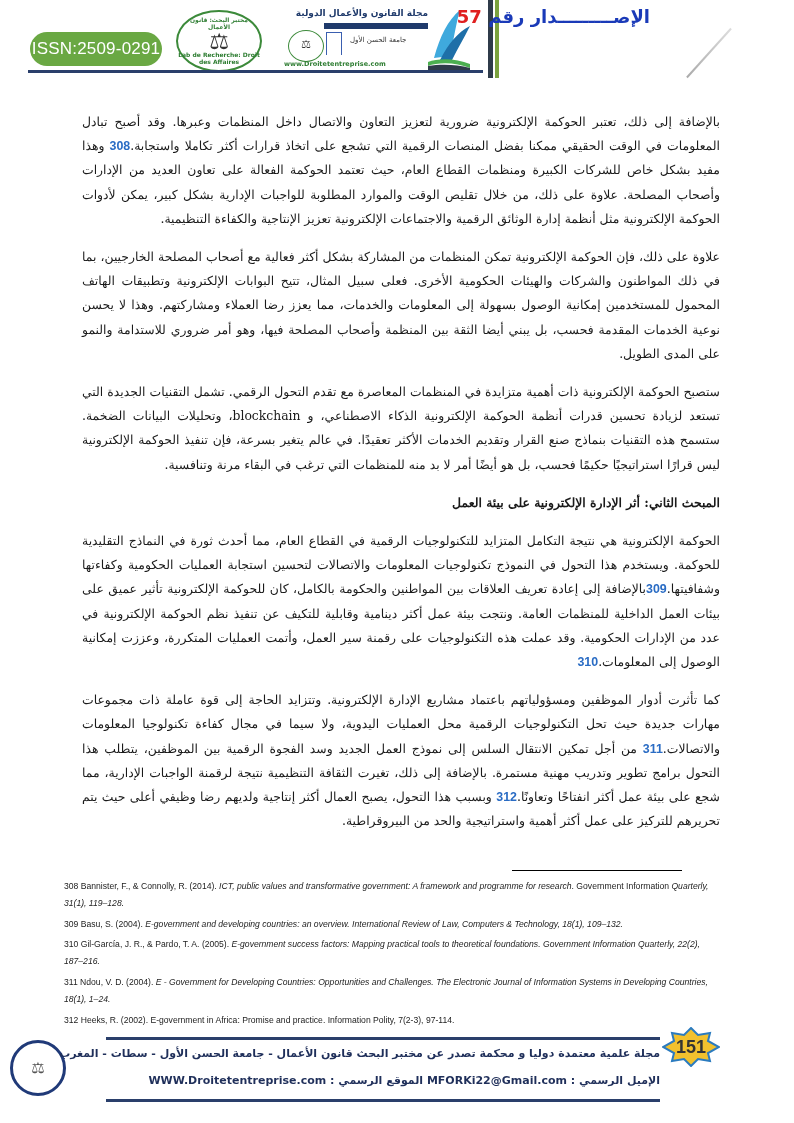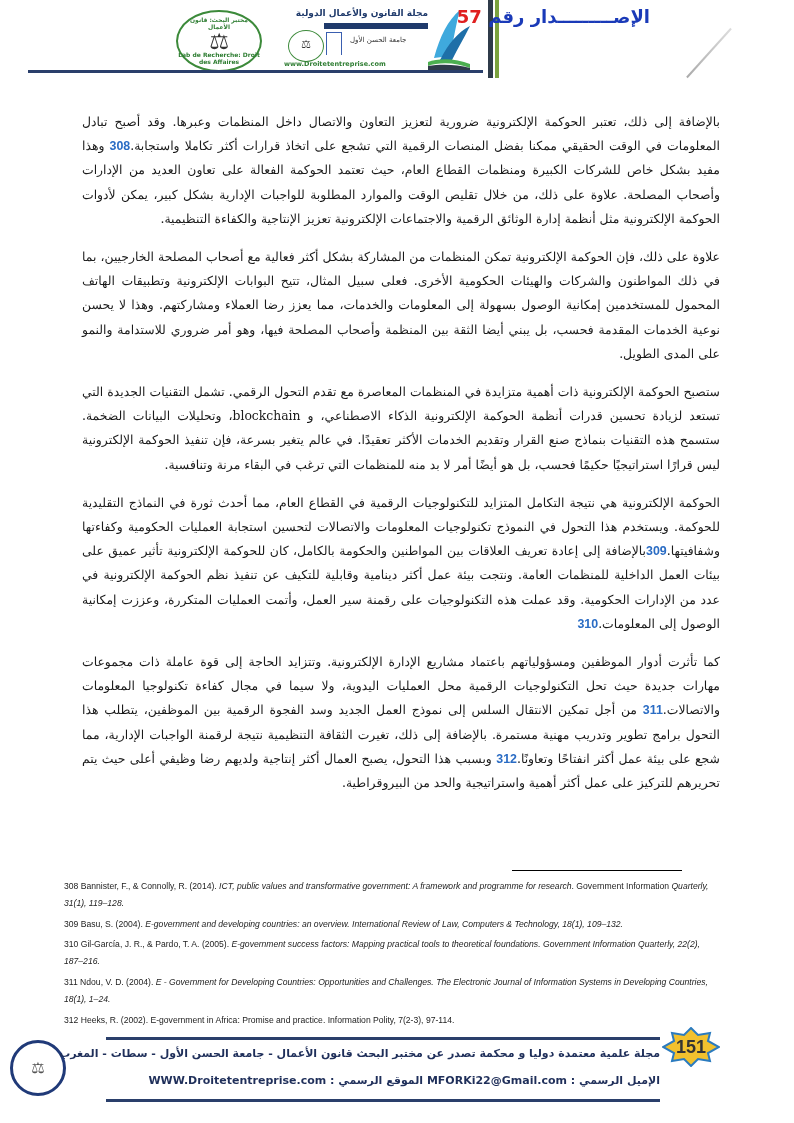--- a/index.html
+++ b/index.html
@@ -47,20 +47,21 @@
   .footer-line1 { position: absolute; left: 106px; top: 1047px; width: 554px; direction: rtl; text-align: right; font-family: "DejaVu Sans", sans-serif; font-weight: bold; font-size: 11px; color: #1f2f5a; white-space: nowrap; }
   .footer-line2 { position: absolute; left: 106px; top: 1074px; width: 554px; direction: rtl; text-align: right; font-family: "DejaVu Sans", sans-serif; font-weight: bold; font-size: 11px; color: #1f2f5a; white-space: nowrap; }
   .page-badge { position: absolute; left: 662px; top: 1027px; width: 58px; height: 40px; }
   .page-badge svg { position:absolute; left:0; top:0; }
   .page-badge span { position:absolute; left:0; top:0; width:58px; height:40px; line-height:40px; text-align:center; font-family: "Liberation Sans", sans-serif; font-weight:bold; font-size:18px; color:#333; }
 </style>
 </head>
 <body>
 
 <div class="header">
+  <div class="issn">ISSN:2509-0291</div>
 
   <div class="seal-logo">
     <span class="ring-text">مختبر البحث: قانون الأعمال</span>
     <span class="scale">⚖</span>
     <span class="ring-text bottom">Lab de Recherche: Droit des Affaires</span>
   </div>
 
   <div class="journal-logo">
     <div class="jtitle">مجلة القانون والأعمال الدولية</div>
     <div class="jbar"></div>
@@ -90,20 +91,21 @@
 <div class="content">
   <p>
     <span>بالإضافة إلى ذلك، تعتبر الحوكمة الإلكترونية ضرورية لتعزيز التعاون والاتصال داخل المنظمات وعبرها. وقد أصبح تبادل المعلومات في الوقت الحقيقي ممكنا بفضل المنصات الرقمية التي تشجع على اتخاذ قرارات أكثر تكاملا واستجابة.</span><span class="ref">308</span><span> وهذا مفيد بشكل خاص للشركات الكبيرة ومنظمات القطاع العام، حيث تعتمد الحوكمة الفعالة على تعاون العديد من الإدارات وأصحاب المصلحة. علاوة على ذلك، من خلال تقليص الوقت والموارد المطلوبة للواجبات الإدارية بشكل كبير، يمكن لأدوات الحوكمة الإلكترونية مثل أنظمة إدارة الوثائق الرقمية والاجتماعات الإلكترونية تعزيز الإنتاجية والكفاءة التنظيمية.</span>
   </p>
   <p>
     <span>علاوة على ذلك، فإن الحوكمة الإلكترونية تمكن المنظمات من المشاركة بشكل أكثر فعالية مع أصحاب المصلحة الخارجيين، بما في ذلك المواطنون والشركات والهيئات الحكومية الأخرى. فعلى سبيل المثال، تتيح البوابات الإلكترونية وتطبيقات الهاتف المحمول للمستخدمين إمكانية الوصول بسهولة إلى المعلومات والخدمات، مما يعزز رضا العملاء ومشاركتهم. وهذا لا يحسن نوعية الخدمات المقدمة فحسب، بل يبني أيضا الثقة بين المنظمة وأصحاب المصلحة فيها، وهو أمر ضروري للاستدامة والنمو على المدى الطويل.</span>
   </p>
   <p>
     <span>ستصبح الحوكمة الإلكترونية ذات أهمية متزايدة في المنظمات المعاصرة مع تقدم التحول الرقمي. تشمل التقنيات الجديدة التي تستعد لزيادة تحسين قدرات أنظمة الحوكمة الإلكترونية الذكاء الاصطناعي، و blockchain، وتحليلات البيانات الضخمة. ستسمح هذه التقنيات بنماذج صنع القرار وتقديم الخدمات الأكثر تعقيدًا. في عالم يتغير بسرعة، فإن تنفيذ الحوكمة الإلكترونية ليس قرارًا استراتيجيًا حكيمًا فحسب، بل هو أيضًا أمر لا بد منه للمنظمات التي ترغب في البقاء مرنة وتنافسية.</span>
   </p>
+  <p class="heading">المبحث الثاني: أثر الإدارة الإلكترونية على بيئة العمل</p>
   <p>
     <span>الحوكمة الإلكترونية هي نتيجة التكامل المتزايد للتكنولوجيات الرقمية في القطاع العام، مما أحدث ثورة في النماذج التقليدية للحوكمة. ويستخدم هذا التحول في النموذج تكنولوجيات المعلومات والاتصالات لتحسين استجابة العمليات الحكومية وكفاءتها وشفافيتها.</span><span class="ref">309</span><span>بالإضافة إلى إعادة تعريف العلاقات بين المواطنين والحكومة بالكامل، كان للحوكمة الإلكترونية تأثير عميق على بيئات العمل الداخلية للمنظمات العامة. ونتجت بيئة عمل أكثر دينامية وقابلية للتكيف عن تنفيذ نظم الحوكمة الإلكترونية في عدد من الإدارات الحكومية. وقد عملت هذه التكنولوجيات على رقمنة سير العمل، وأتمت العمليات المتكررة، وعززت إمكانية الوصول إلى المعلومات.</span><span class="ref">310</span>
   </p>
   <p>
     <span>كما تأثرت أدوار الموظفين ومسؤولياتهم باعتماد مشاريع الإدارة الإلكترونية. وتتزايد الحاجة إلى قوة عاملة ذات مجموعات مهارات جديدة حيث تحل التكنولوجيات الرقمية محل العمليات اليدوية، ولا سيما في مجال كفاءة تكنولوجيا المعلومات والاتصالات.</span><span class="ref">311</span><span> من أجل تمكين الانتقال السلس إلى نموذج العمل الجديد وسد الفجوة الرقمية بين الموظفين، يتطلب هذا التحول برامج تطوير وتدريب مهنية مستمرة. بالإضافة إلى ذلك، تغيرت الثقافة التنظيمية نتيجة لرقمنة الواجبات الإدارية، مما شجع على بيئة عمل أكثر انفتاحًا وتعاونًا.</span><span class="ref">312</span><span> وبسبب هذا التحول، يصبح العمال أكثر إنتاجية ولديهم رضا وظيفي أعلى حيث يتم تحريرهم للتركيز على عمل أكثر أهمية واستراتيجية والحد من البيروقراطية.</span>
   </p>
 </div>
 
 <div class="fn-rule"></div>
 <div class="footnotes">

